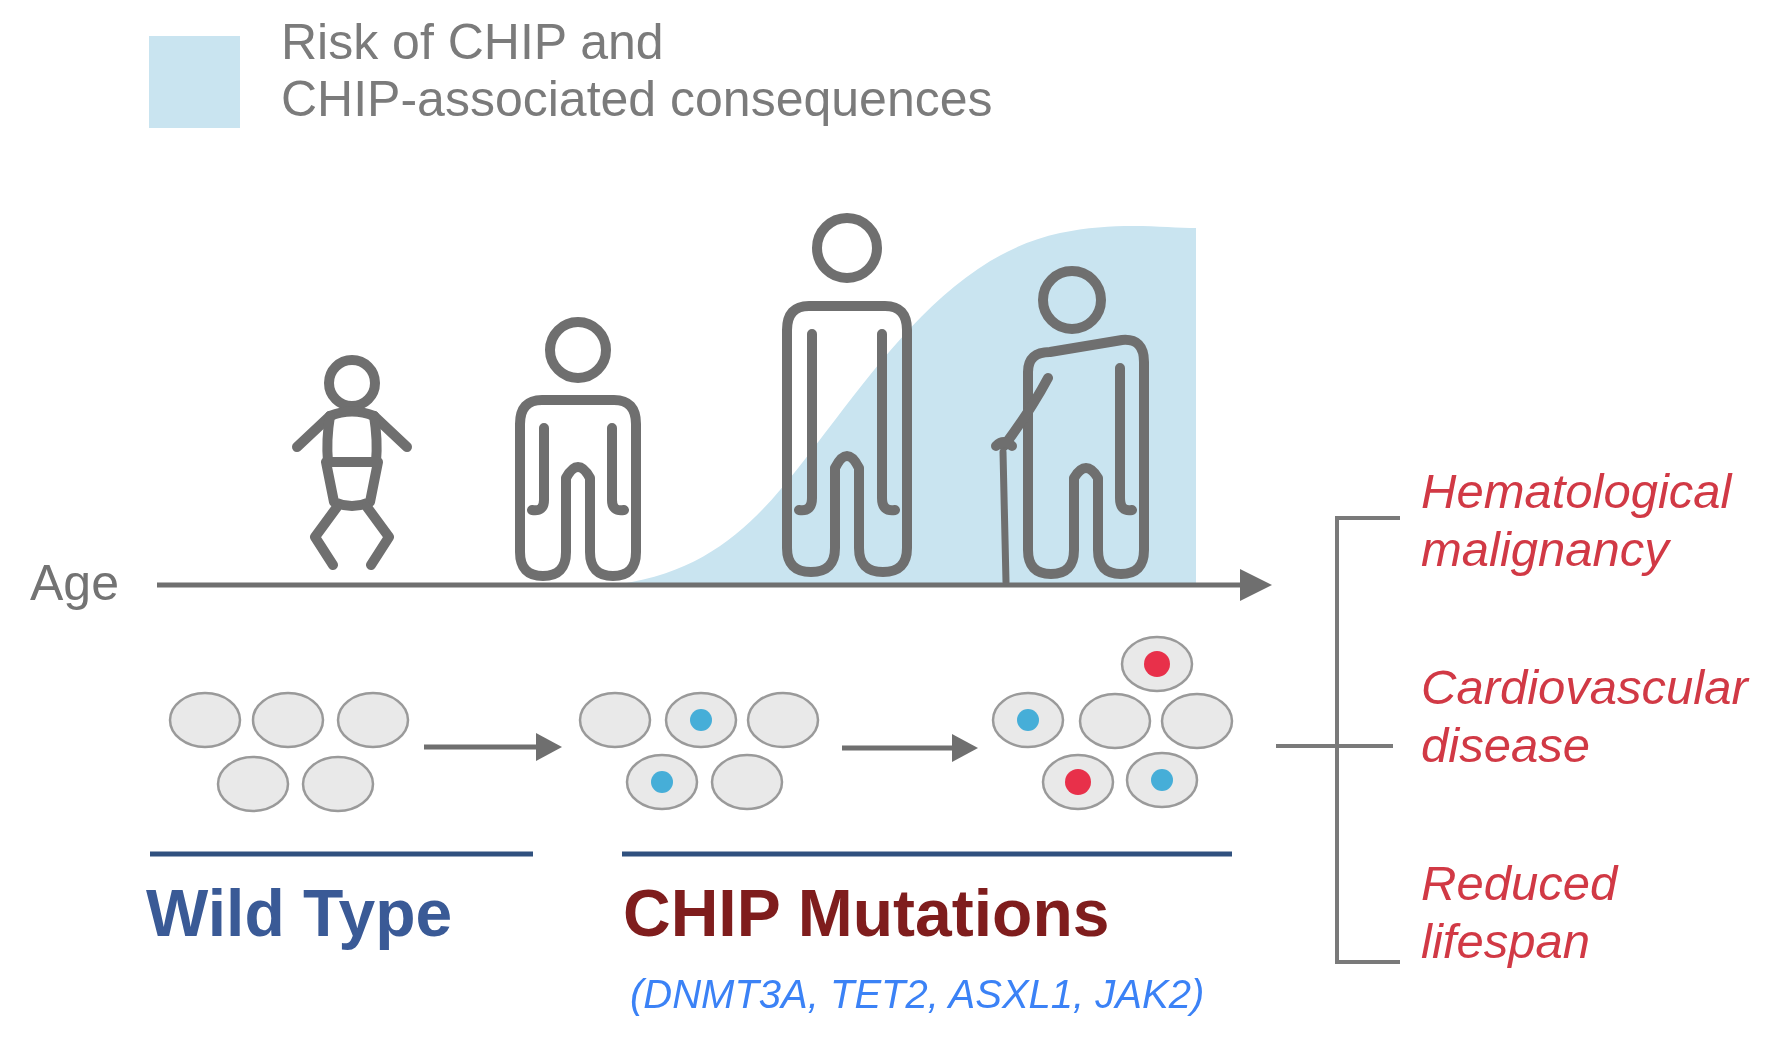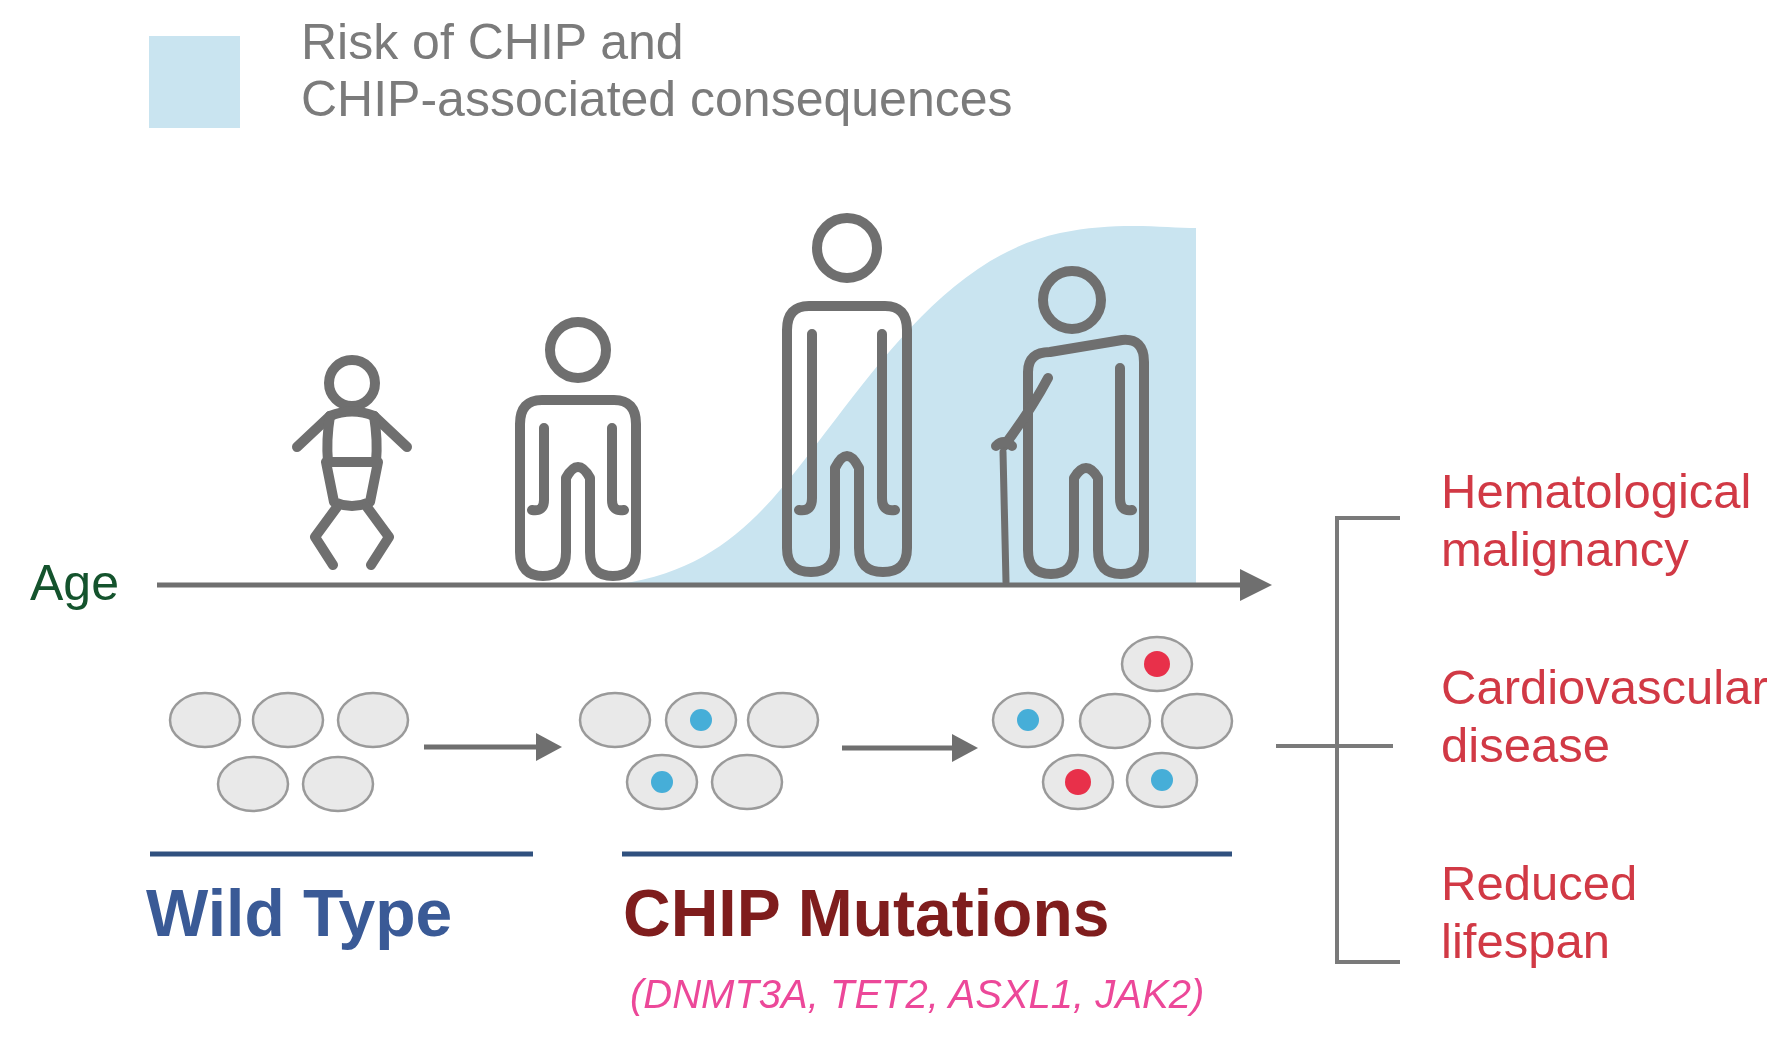--- a/index.html
+++ b/index.html
@@ -1,26 +1,26 @@
 <!DOCTYPE html>
 <html><head>
 <meta charset="utf-8">
 <style>
   html,body{margin:0;padding:0;background:#ffffff;}
   body{width:1782px;height:1059px;position:relative;overflow:hidden;
        font-family:"Liberation Sans", sans-serif;}
   .abs{position:absolute;}
-  .pre{white-space:pre-line;margin-left:20px;}
+  .pre{white-space:pre-line;}
   #legend-swatch{left:149px;top:36px;width:91px;height:92px;background:#c9e4f0;}
   #legend-label{left:281px;top:14px;font-size:50px;line-height:57px;color:#7b7b7b;}
-  #age-label{left:30px;top:558px;font-size:50px;line-height:50px;color:#14532d;}
+  #age-label{left:30px;top:558px;font-size:50px;line-height:50px;color:#737373;}
   #wild-type-label{left:146px;top:880px;font-size:66px;line-height:66px;font-weight:bold;color:#3a5a96;text-align:right;}
   #chip-label{left:623px;top:880px;font-size:66px;line-height:66px;font-weight:bold;color:#7f1d1d;}
-  #genes-label{left:630px;top:972px;font-size:40px;line-height:44px;font-style:italic;color:#ec4899;}
-  .consequence{left:1421px;font-size:49px;line-height:58px;color:#d13945;}
+  #genes-label{left:630px;top:972px;font-size:40px;line-height:44px;font-style:italic;color:#3b82f6;}
+  .consequence{left:1421px;font-size:49px;line-height:58px;color:#d13945;font-style:italic;}
   #consequence-0{top:462px;}
   #consequence-1{top:658px;}
   #consequence-2{top:854px;}
   svg{position:absolute;left:0;top:0;}
 </style>
 </head>
 <body>
 
 <svg width="1782" height="1059" viewBox="0 0 1782 1059">
 

